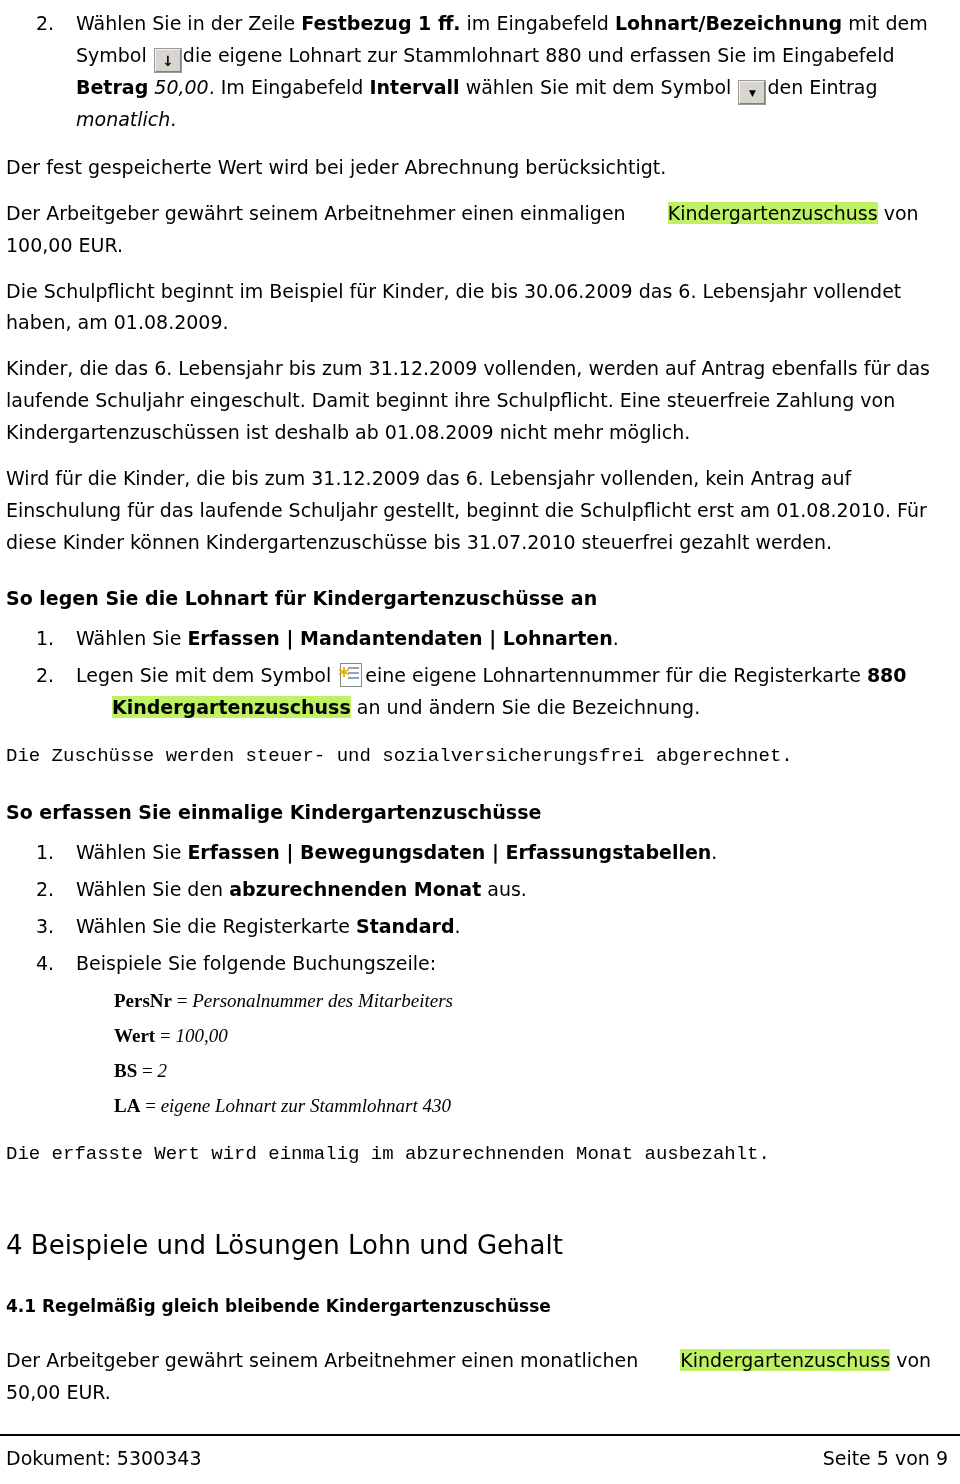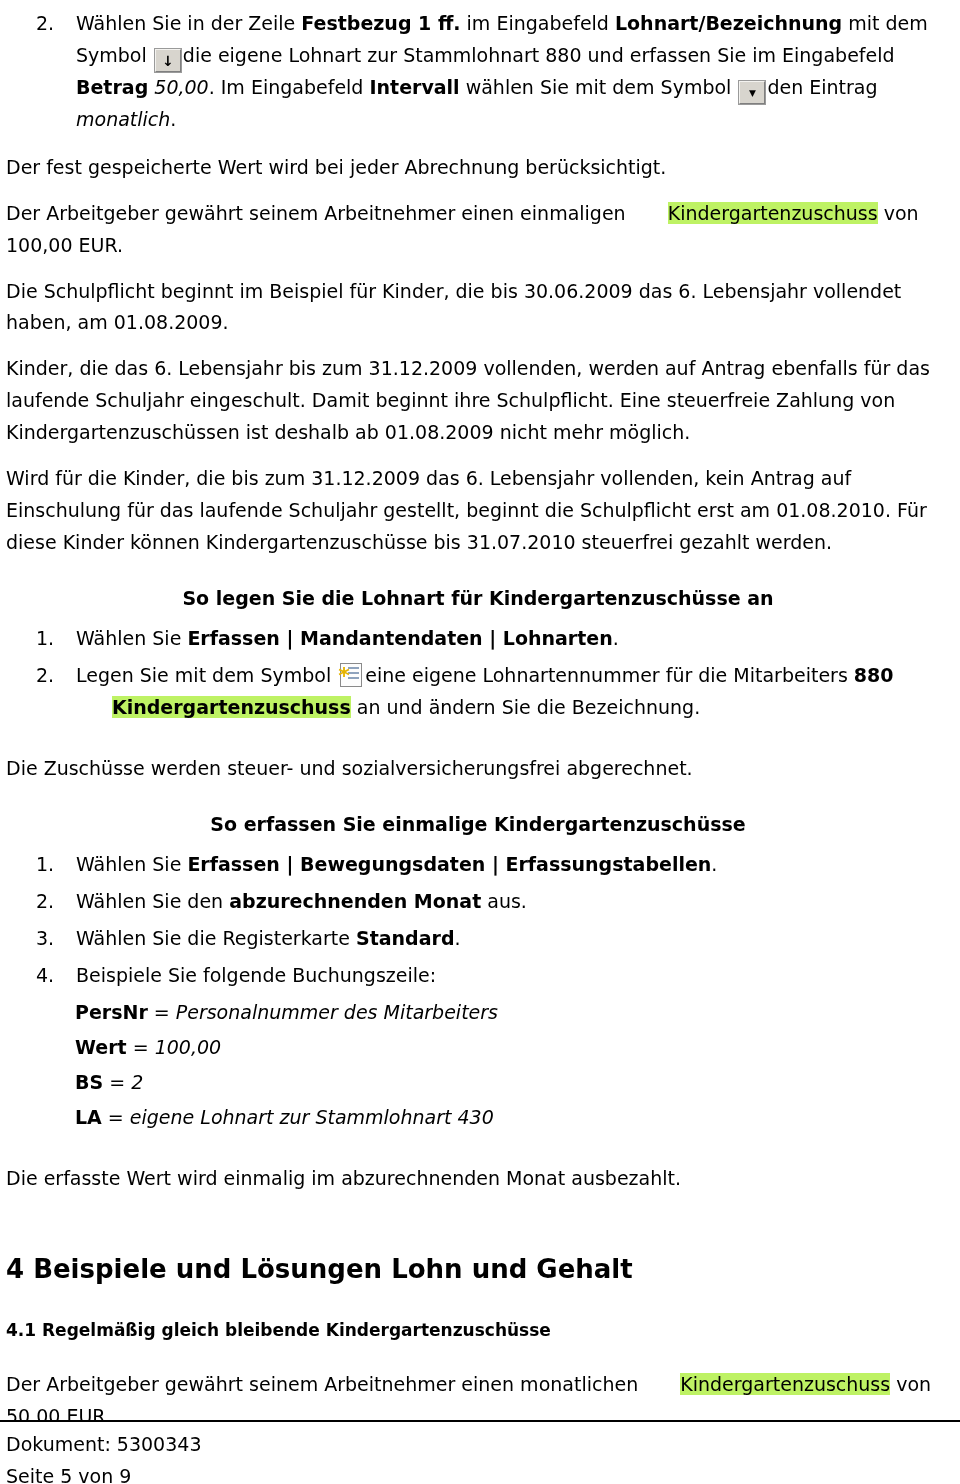--- a/index.html
+++ b/index.html
@@ -10,25 +10,25 @@
   }
   p{margin:0 0 14px 0;}
   strong{font-weight:bold;}
   em{font-style:italic;}
   .hl{background:#bef264;margin-left:36px;}
   .list-item{display:flex;margin:0 0 5px 0;}
   .list-item .num{flex:0 0 40px;margin-left:30px;}
   .list-item .li-body{flex:1;}
   .step-top{margin-bottom:16px;}
   h2.sec{font-size:21px;font-weight:bold;margin:34px 0 26px 0;line-height:1.3;}
-  .subhead{font-weight:bold;margin:24px 0 8px 0;text-align:center;}
-  .after-list{margin-top:30px;}
-  .booking{margin-left:69px;}
+  .subhead{font-weight:bold;margin:24px 0 8px 0;}
+  .after-list{margin-top:18px;font-family:Liberation Mono, monospace;}
+  .booking{margin-left:108px;font-family:Liberation Serif, serif;}
   .booking .brow{margin:0 0 3px 0;}
-  h1.big{font-size:26px;font-weight:bold;margin:58px 0 32px 0;line-height:1.3;}
+  h1.big{font-size:26px;font-weight:normal;margin:58px 0 32px 0;line-height:1.3;}
   h2.mid{font-size:17px;font-weight:bold;margin:0 0 28px 0;line-height:1.3;}
   
   .btn-icon{
     display:inline-block;width:24px;height:21px;background:#d8d5ce;
     border:1px solid #f4f3f0;border-right-color:#7f7f7f;border-bottom-color:#7f7f7f;
     box-shadow:0 0 0 1px #9a9a9a;text-align:center;vertical-align:-4px;line-height:19px;
     margin:0 2px;
   }
   .btn-icon .glyph{font-size:14px;font-weight:bold;color:#000;}
   .btn-icon .glyph.small{font-size:9px;position:relative;top:-2px;}
@@ -37,23 +37,23 @@
     vertical-align:-5px;background:#fdfdfd;border:1px solid #8a8a8a;margin:0 3px;
   }
   .icon-new .lines{
     position:absolute;right:2px;top:3px;width:11px;height:15px;
     background:repeating-linear-gradient(to bottom,#8fa3bd 0,#8fa3bd 2px,transparent 2px,transparent 5px);
   }
   .icon-new .star{
     position:absolute;left:-3px;bottom:-9px;color:#e6b400;font-size:22px;font-weight:bold;
   }
   .footer{
-    position:absolute;left:0;right:0;bottom:0;height:64px;box-sizing:border-box;
+    position:absolute;left:0;right:0;bottom:0;height:50px;box-sizing:border-box;
     border-top:2px solid #000;padding:7px 12px 0 6px;
-    display:flex;justify-content:space-between;font-size:19px;background:#fff;flex-direction:column;
+    display:flex;justify-content:space-between;font-size:19px;background:#fff;
   }
 </style>
 </head>
 <body>
 
 <div class="page">
 
   <div class="list-item step-top">
     <span class="num">2.</span>
     <div class="li-body"><span>Wählen Sie in der Zeile </span><strong>Festbezug 1 ff.</strong><span> im Eingabefeld </span><strong>Lohnart/Bezeichnung</strong><span> mit dem Symbol </span><span class="btn-icon"><span class="glyph">↓</span></span><span>die eigene Lohnart zur Stammlohnart 880 und erfassen Sie im Eingabefeld </span><strong>Betrag</strong><em> 50,00</em><span>. Im Eingabefeld </span><strong>Intervall</strong><span> wählen Sie mit dem Symbol </span><span class="btn-icon"><span class="glyph small">▼</span></span><span>den Eintrag </span><em>monatlich</em><span>.</span></div>
@@ -72,21 +72,21 @@
 
   <p class="subhead">So legen Sie die Lohnart für Kindergartenzuschüsse an</p>
 
   <div class="list-item">
     <span class="num">1.</span>
     <div class="li-body"><span>Wählen Sie </span><strong>Erfassen | Mandantendaten | Lohnarten</strong><span>.</span></div>
   </div>
 
   <div class="list-item">
     <span class="num">2.</span>
-    <div class="li-body"><span>Legen Sie mit dem Symbol </span><span class="icon-new"><span class="lines"></span><span class="star">*</span></span><span>eine eigene Lohnartennummer für die Mitarbeiters </span><strong>880 </strong><strong class="hl">Kindergartenzuschuss</strong><span> an und ändern Sie die Bezeichnung.</span></div>
+    <div class="li-body"><span>Legen Sie mit dem Symbol </span><span class="icon-new"><span class="lines"></span><span class="star">*</span></span><span>eine eigene Lohnartennummer für die Registerkarte </span><strong>880 </strong><strong class="hl">Kindergartenzuschuss</strong><span> an und ändern Sie die Bezeichnung.</span></div>
   </div>
 
   <p class="after-list">Die Zuschüsse werden steuer- und sozialversicherungsfrei abgerechnet.</p>
 
   <p class="subhead">So erfassen Sie einmalige Kindergartenzuschüsse</p>
 
   <div class="list-item">
     <span class="num">1.</span>
     <div class="li-body"><span>Wählen Sie </span><strong>Erfassen | Bewegungsdaten | Erfassungstabellen</strong><span>.</span></div>
   </div>

